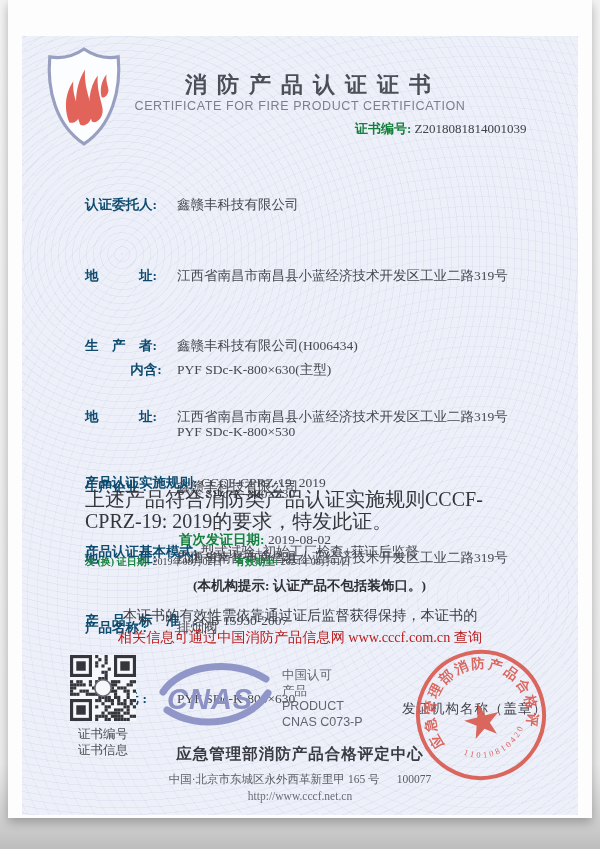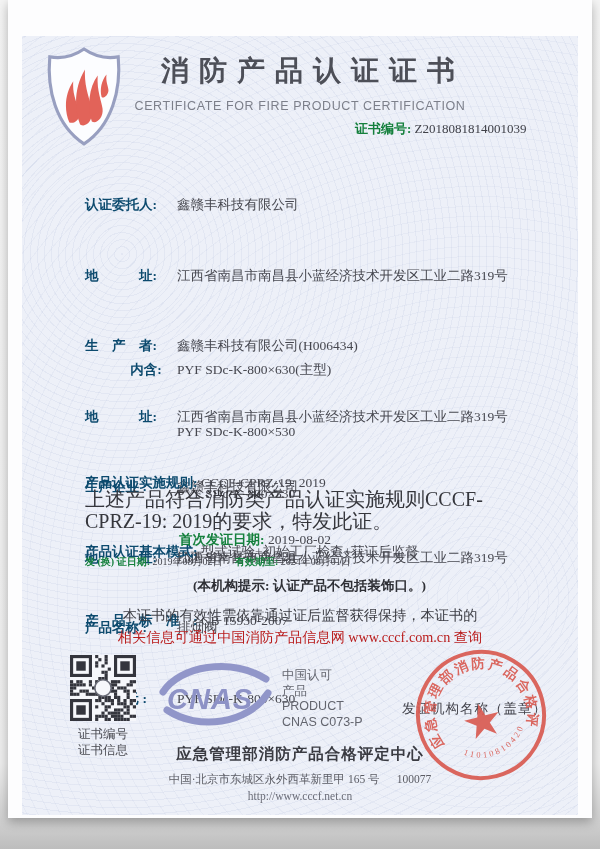--- a/index.html
+++ b/index.html
@@ -15,21 +15,21 @@
   }
   .guilloche{
     position:absolute;left:14px;right:14px;top:36px;bottom:3px;
     background-color:#edf0f8;
     background-image:
       repeating-radial-gradient(circle at 18% 28%, rgba(150,165,205,.12) 0 1px, transparent 1px 7px),
       repeating-radial-gradient(circle at 82% 72%, rgba(150,165,205,.09) 0 1px, transparent 1px 10px);
   }
   .abs{position:absolute;}
   .center{left:0;right:0;text-align:center;}
-  .title{top:52px;font-size:28px;font-weight:600;letter-spacing:10px;color:#4d4f58;padding-left:26px;}
+  .title{top:70px;font-size:22px;font-weight:600;letter-spacing:10px;color:#4d4f58;padding-left:26px;}
   .subtitle{top:99px;font-size:12.5px;letter-spacing:.6px;color:#7c7f8a;font-family:"Liberation Sans",sans-serif;}
   .certno{top:120px;left:347px;font-size:13px;color:#3f4048;}
   .fields{top:146px;left:77px;font-size:13.5px;color:#46474f;line-height:23.5px;white-space:pre;}
   .fields .label,.models .label,.rules .label{font-weight:bold;color:#0c4a6e;display:inline-block;}
   .fields .label{width:92px;}
   .models{top:318px;left:77px;font-size:13.5px;color:#46474f;line-height:20.8px;white-space:pre;}
   .models .label{width:92px;text-align:right;padding-right:12px;box-sizing:border-box;}
   .models .item{padding-left:92px;}
   .rules{top:425px;left:77px;font-size:13.5px;color:#46474f;line-height:23px;white-space:pre;}
   .statement{top:488px;left:77px;width:452px;font-size:20px;line-height:22px;color:#35363c;font-weight:normal;}

